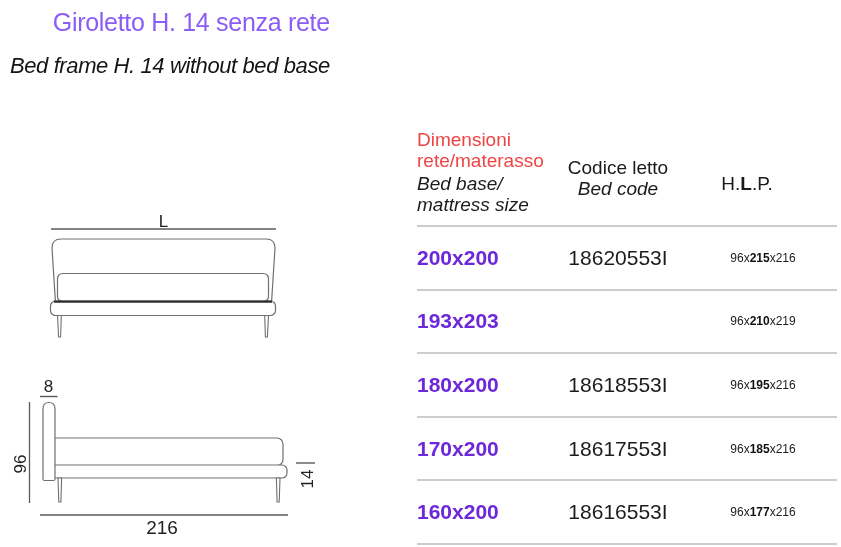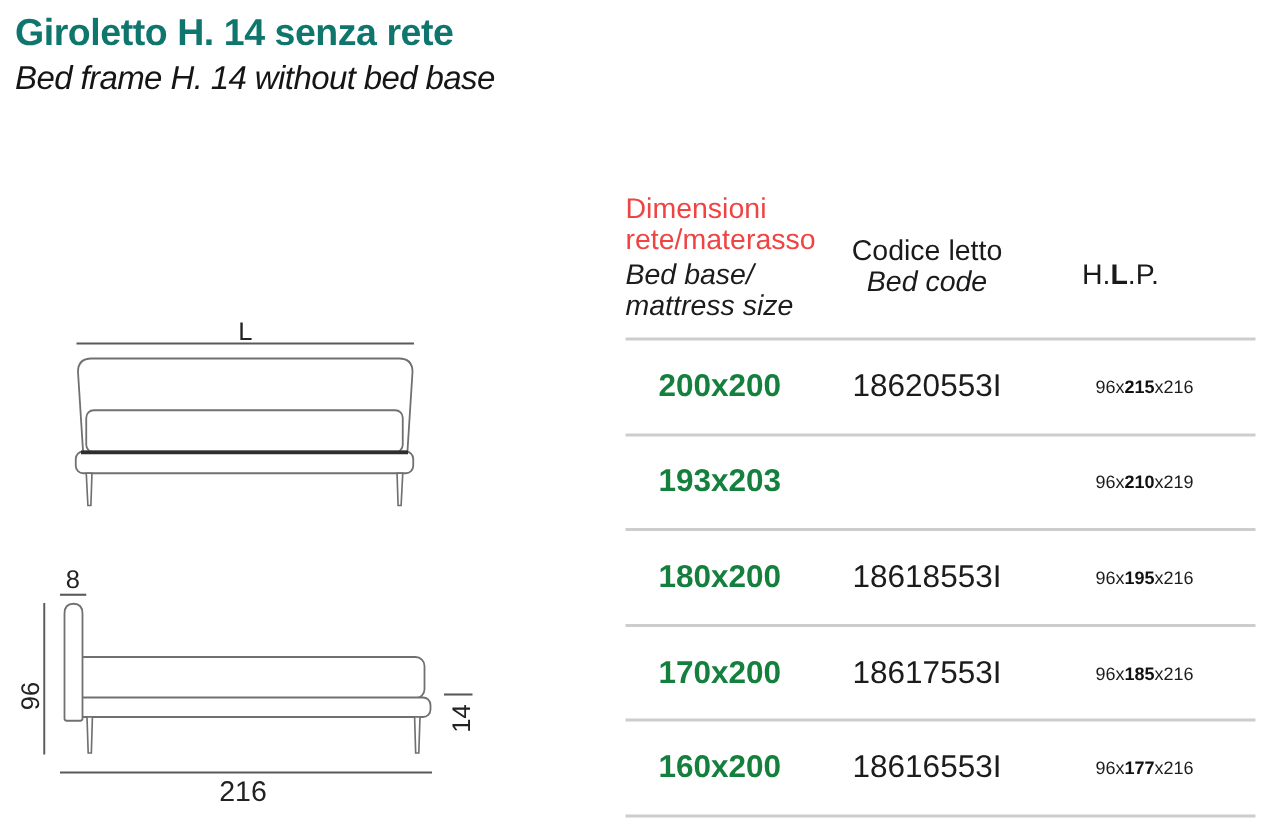--- a/index.html
+++ b/index.html
@@ -2,40 +2,40 @@
 <html><head>
 <meta charset="utf-8">
 <style>
   html,body{margin:0;padding:0;}
   body{
     width:841px;height:547px;position:relative;background:#ffffff;
     font-family:"Liberation Sans",sans-serif;color:#1a1a1a;overflow:hidden;
   }
   
   .title-block{position:absolute;left:10px;top:7px;}
-  .title-it{font-size:25px;font-weight:700;letter-spacing:-0.3px;line-height:1.2;color:#0f766e;}
-  .title-en{font-size:22px;font-style:italic;font-weight:400;letter-spacing:-0.4px;line-height:1.2;margin-top:2px;color:#151515;}
+  .title-it{font-size:25px;font-weight:400;letter-spacing:-0.3px;line-height:1.2;color:#8b5cf6;text-align:right;}
+  .title-en{font-size:22px;font-style:italic;font-weight:400;letter-spacing:-0.4px;line-height:1.2;margin-top:16px;color:#151515;}
   
   .diagram{position:absolute;}
   #front-view{left:40px;top:210px;}
   #side-view{left:10px;top:372px;}
   svg text{font-family:"Liberation Sans",sans-serif;fill:#222;}
   
   .spec-table{position:absolute;left:417px;top:128px;width:420px;}
   .thead{position:relative;height:99px;border-bottom:2px solid #cdcdcd;box-sizing:border-box;}
   .th-size{position:absolute;left:0;top:2px;font-size:19px;line-height:20.5px;}
   .th-size .it-lines{color:#ef4444;}
   .th-size .en-lines{font-style:italic;margin-top:3px;color:#1c1c1c;}
   .th-code{position:absolute;left:131px;width:140px;top:29px;text-align:center;font-size:19px;line-height:21px;}
   .th-code .en{font-style:italic;}
   .th-hlp{position:absolute;left:260px;width:140px;top:45px;text-align:center;font-size:19px;}
   .th-hlp b{font-weight:700;}
   .trow{position:relative;height:63.6px;border-bottom:2px solid #cdcdcd;box-sizing:border-box;}
   .cell{position:absolute;top:50%;transform:translateY(-50%);white-space:nowrap;}
-  .cell-size{left:0;font-size:21px;font-weight:700;color:#15803d;margin-left:22px;}
+  .cell-size{left:0;font-size:21px;font-weight:700;color:#6d28d9;}
   .cell-code{left:131px;width:140px;text-align:center;font-size:21px;color:#1c1c1c;}
   .cell-hlp{left:276px;width:140px;text-align:center;font-size:12px;color:#1c1c1c;}
   .cell-hlp .hl{font-weight:700;color:#111;}
 </style>
 </head>
 <body>
 
 <div class="title-block">
   <div class="title-it">Giroletto H. 14 senza rete</div>
   <div class="title-en">Bed frame H. 14 without bed base</div>

